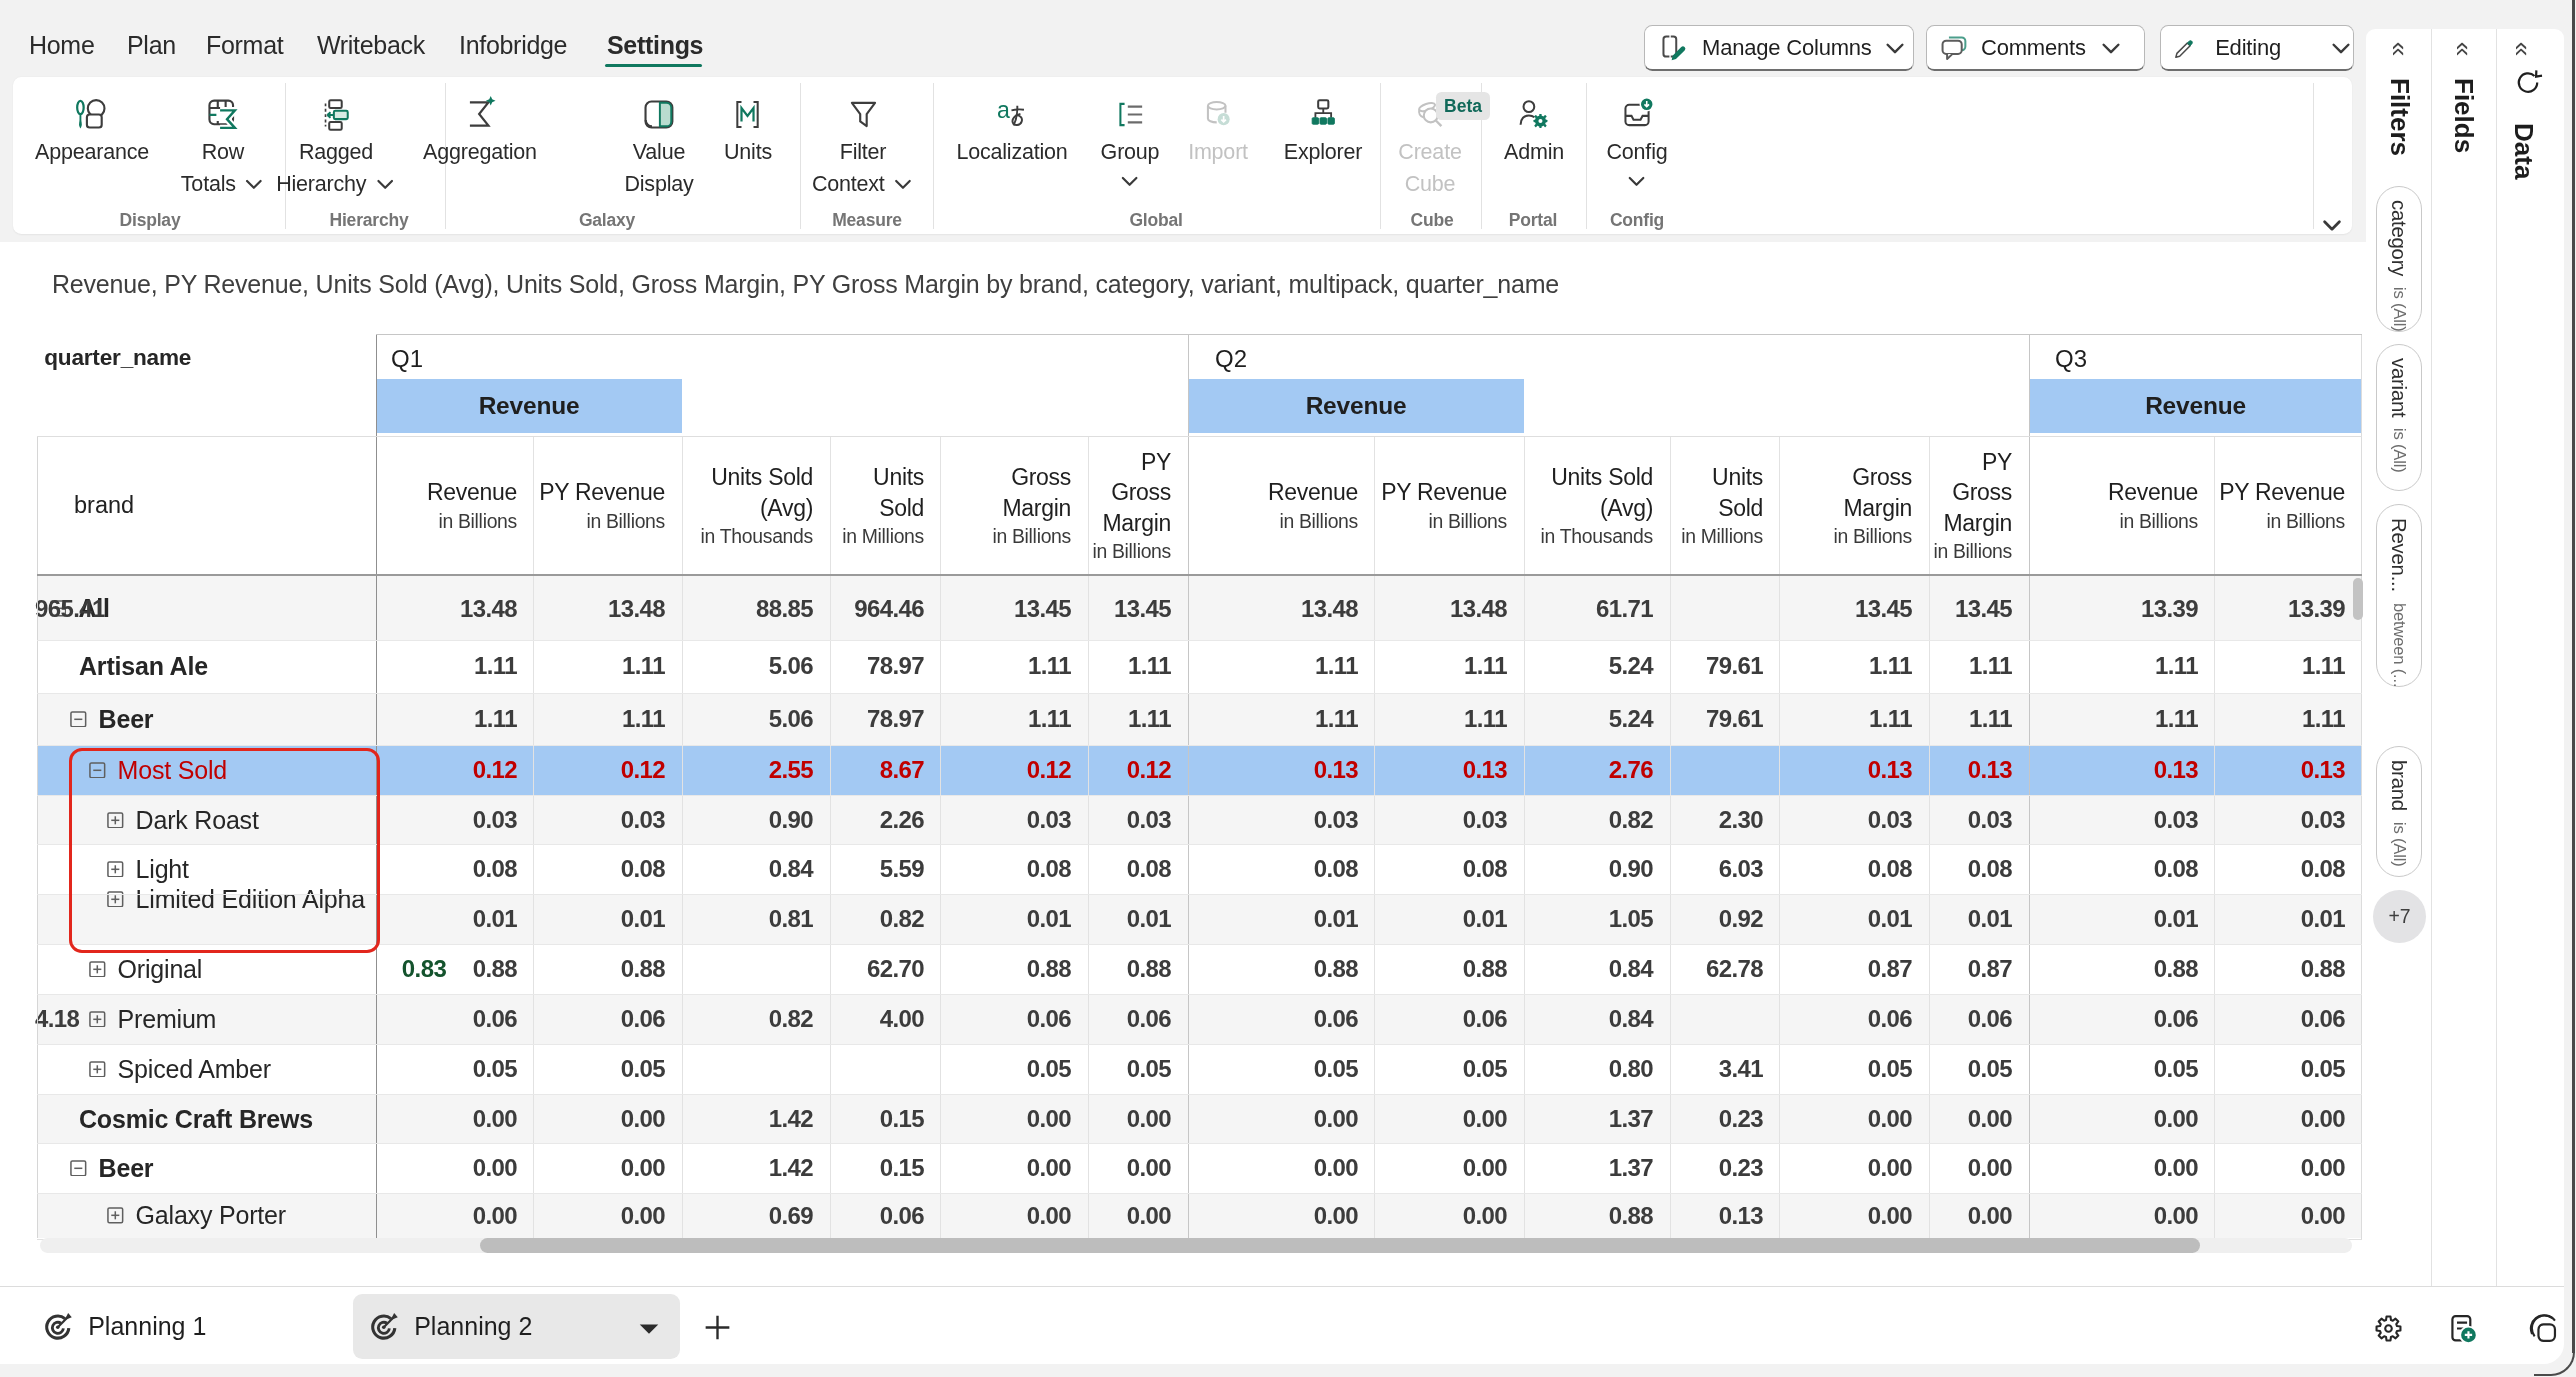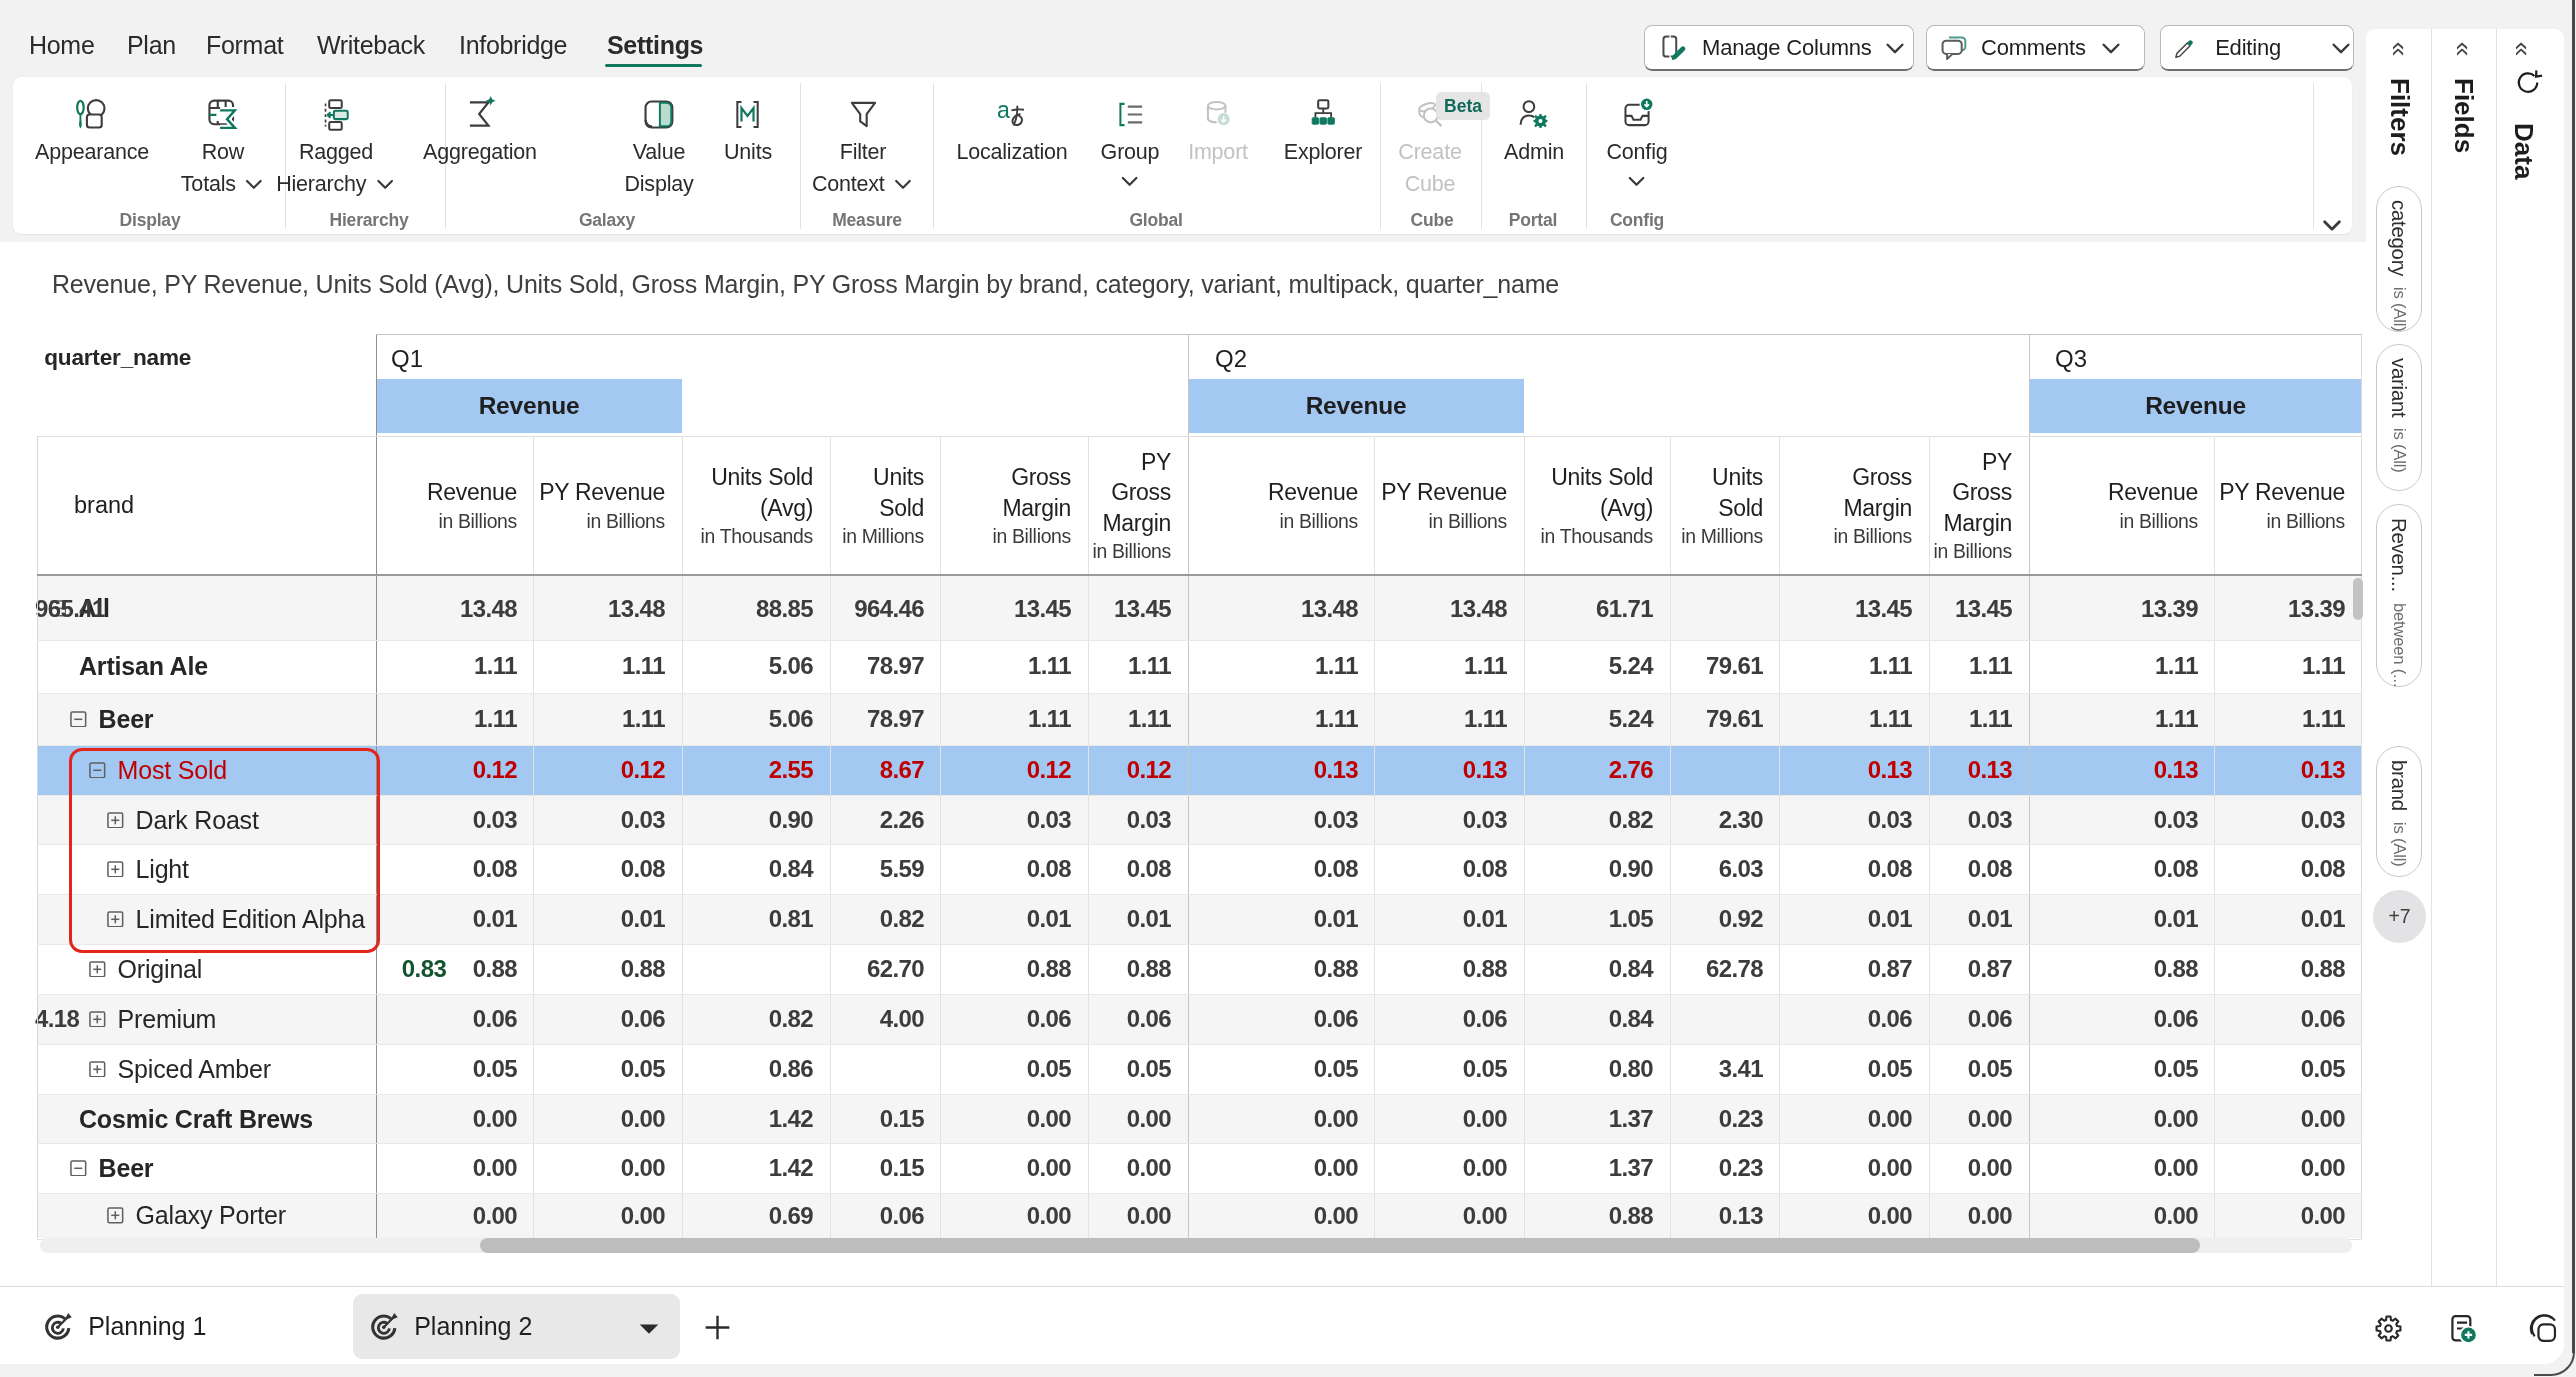--- a/index.html
+++ b/index.html
@@ -426,21 +426,21 @@
 <div class="num" style="top:510px;height:50px;line-height:50px;left:0;width:1036px;text-align:right;color:#3c3c3c;">0.08</div>
 <div class="num" style="top:510px;height:50px;line-height:50px;left:0;width:1136px;text-align:right;color:#3c3c3c;">0.08</div>
 <div class="num" style="top:510px;height:50px;line-height:50px;left:0;width:1323px;text-align:right;color:#3c3c3c;">0.08</div>
 <div class="num" style="top:510px;height:50px;line-height:50px;left:0;width:1472px;text-align:right;color:#3c3c3c;">0.08</div>
 <div class="num" style="top:510px;height:50px;line-height:50px;left:0;width:1618px;text-align:right;color:#3c3c3c;">0.90</div>
 <div class="num" style="top:510px;height:50px;line-height:50px;left:0;width:1728px;text-align:right;color:#3c3c3c;">6.03</div>
 <div class="num" style="top:510px;height:50px;line-height:50px;left:0;width:1877px;text-align:right;color:#3c3c3c;">0.08</div>
 <div class="num" style="top:510px;height:50px;line-height:50px;left:0;width:1977px;text-align:right;color:#3c3c3c;">0.08</div>
 <div class="num" style="top:510px;height:50px;line-height:50px;left:0;width:2163px;text-align:right;color:#3c3c3c;">0.08</div>
 <div class="num" style="top:510px;height:50px;line-height:50px;left:0;width:2310px;text-align:right;color:#3c3c3c;">0.08</div>
-<div class="rowlbl" style="left:72px;top:560px;height:50px;color:#262626;font-weight:normal;"><svg width="16.6" height="16.6" viewBox="0 0 17.5 17.5" style="flex:none">
+<div class="rowlbl" style="left:72px;top:540px;height:50px;color:#262626;font-weight:normal;"><svg width="16.6" height="16.6" viewBox="0 0 17.5 17.5" style="flex:none">
         <rect x="1" y="1" width="15.5" height="15.5" rx="1.5" fill="none" stroke="#5f5f5f" stroke-width="1.6"></rect>
         <path d="M4.5 8.75 H13" stroke="#5f5f5f" stroke-width="1.6"></path>
         <path d="M8.75 4.5 V13" stroke="#5f5f5f" stroke-width="1.6"></path>
       </svg>Limited Edition Alpha</div>
 <div class="num" style="top:560px;height:50px;line-height:50px;left:0;width:482px;text-align:right;color:#3c3c3c;">0.01</div>
 <div class="num" style="top:560px;height:50px;line-height:50px;left:0;width:630px;text-align:right;color:#3c3c3c;">0.01</div>
 <div class="num" style="top:560px;height:50px;line-height:50px;left:0;width:778px;text-align:right;color:#3c3c3c;">0.81</div>
 <div class="num" style="top:560px;height:50px;line-height:50px;left:0;width:889px;text-align:right;color:#3c3c3c;">0.82</div>
 <div class="num" style="top:560px;height:50px;line-height:50px;left:0;width:1036px;text-align:right;color:#3c3c3c;">0.01</div>
 <div class="num" style="top:560px;height:50px;line-height:50px;left:0;width:1136px;text-align:right;color:#3c3c3c;">0.01</div>
@@ -490,21 +490,20 @@
 <div class="num" style="top:660px;height:50px;line-height:50px;left:0;width:1977px;text-align:right;color:#3c3c3c;">0.06</div>
 <div class="num" style="top:660px;height:50px;line-height:50px;left:0;width:2163px;text-align:right;color:#3c3c3c;">0.06</div>
 <div class="num" style="top:660px;height:50px;line-height:50px;left:0;width:2310px;text-align:right;color:#3c3c3c;">0.06</div>
 <div class="rowlbl" style="left:54px;top:710px;height:50px;color:#262626;font-weight:normal;"><svg width="16.6" height="16.6" viewBox="0 0 17.5 17.5" style="flex:none">
         <rect x="1" y="1" width="15.5" height="15.5" rx="1.5" fill="none" stroke="#5f5f5f" stroke-width="1.6"></rect>
         <path d="M4.5 8.75 H13" stroke="#5f5f5f" stroke-width="1.6"></path>
         <path d="M8.75 4.5 V13" stroke="#5f5f5f" stroke-width="1.6"></path>
       </svg>Spiced Amber</div>
 <div class="num" style="top:710px;height:50px;line-height:50px;left:0;width:482px;text-align:right;color:#3c3c3c;">0.05</div>
 <div class="num" style="top:710px;height:50px;line-height:50px;left:0;width:630px;text-align:right;color:#3c3c3c;">0.05</div>
-<div class="num" style="top:710px;height:50px;line-height:50px;left:0;width:778px;text-align:right;color:#3c3c3c;">0.86</div>
 <div class="num" style="top:710px;height:50px;line-height:50px;left:0;width:1036px;text-align:right;color:#3c3c3c;">0.05</div>
 <div class="num" style="top:710px;height:50px;line-height:50px;left:0;width:1136px;text-align:right;color:#3c3c3c;">0.05</div>
 <div class="num" style="top:710px;height:50px;line-height:50px;left:0;width:1323px;text-align:right;color:#3c3c3c;">0.05</div>
 <div class="num" style="top:710px;height:50px;line-height:50px;left:0;width:1472px;text-align:right;color:#3c3c3c;">0.05</div>
 <div class="num" style="top:710px;height:50px;line-height:50px;left:0;width:1618px;text-align:right;color:#3c3c3c;">0.80</div>
 <div class="num" style="top:710px;height:50px;line-height:50px;left:0;width:1728px;text-align:right;color:#3c3c3c;">3.41</div>
 <div class="num" style="top:710px;height:50px;line-height:50px;left:0;width:1877px;text-align:right;color:#3c3c3c;">0.05</div>
 <div class="num" style="top:710px;height:50px;line-height:50px;left:0;width:1977px;text-align:right;color:#3c3c3c;">0.05</div>
 <div class="num" style="top:710px;height:50px;line-height:50px;left:0;width:2163px;text-align:right;color:#3c3c3c;">0.05</div>
 <div class="num" style="top:710px;height:50px;line-height:50px;left:0;width:2310px;text-align:right;color:#3c3c3c;">0.05</div>

